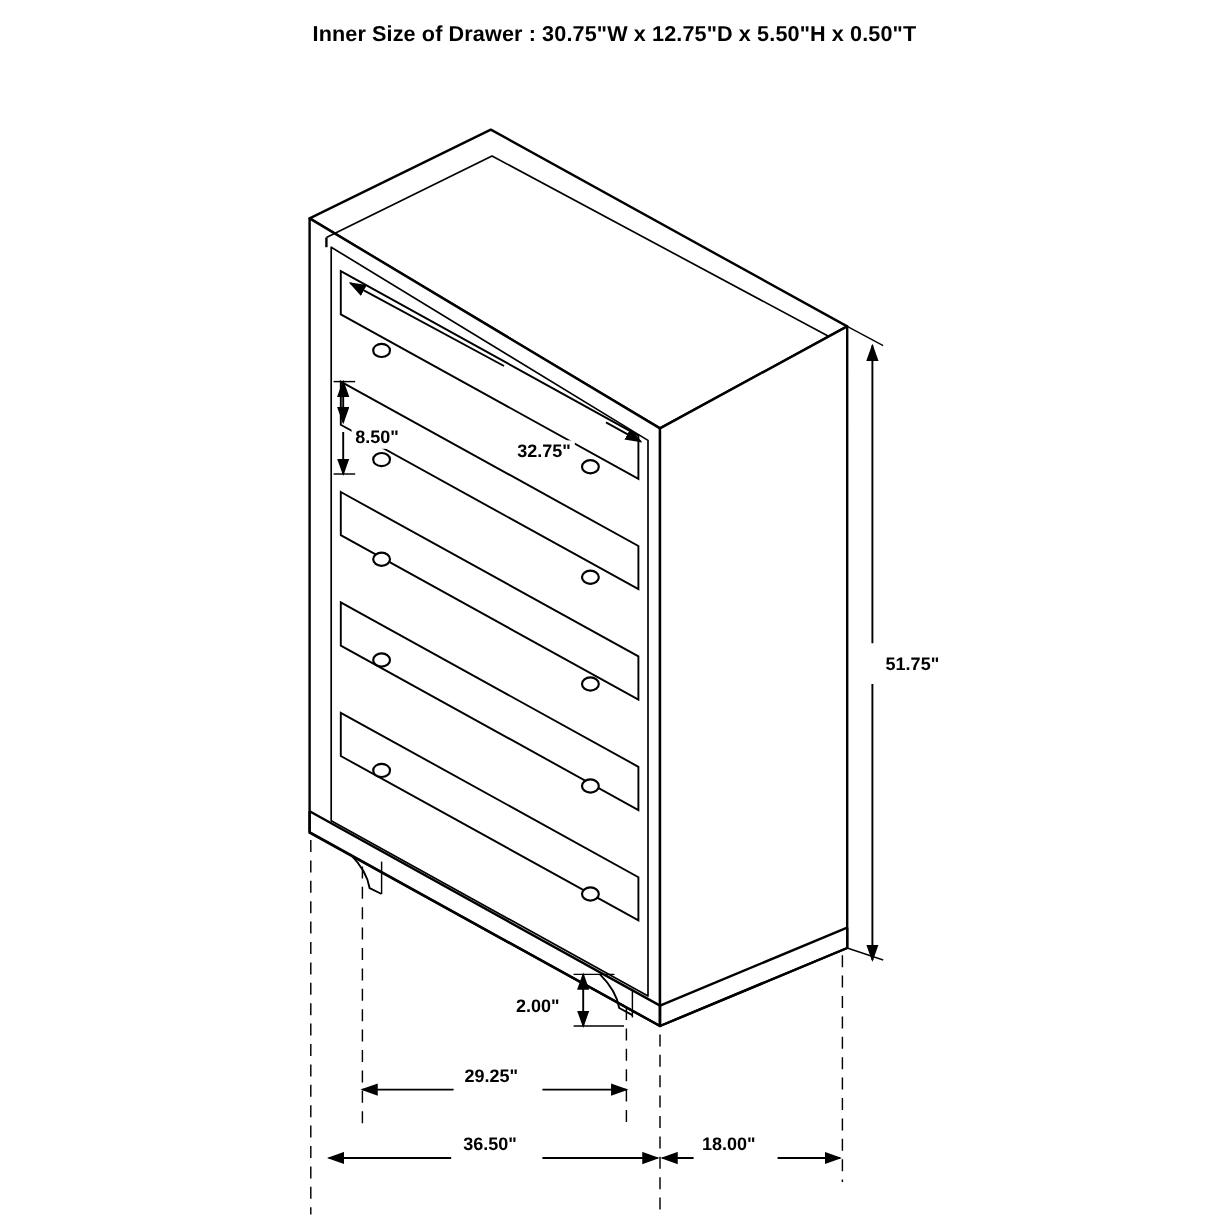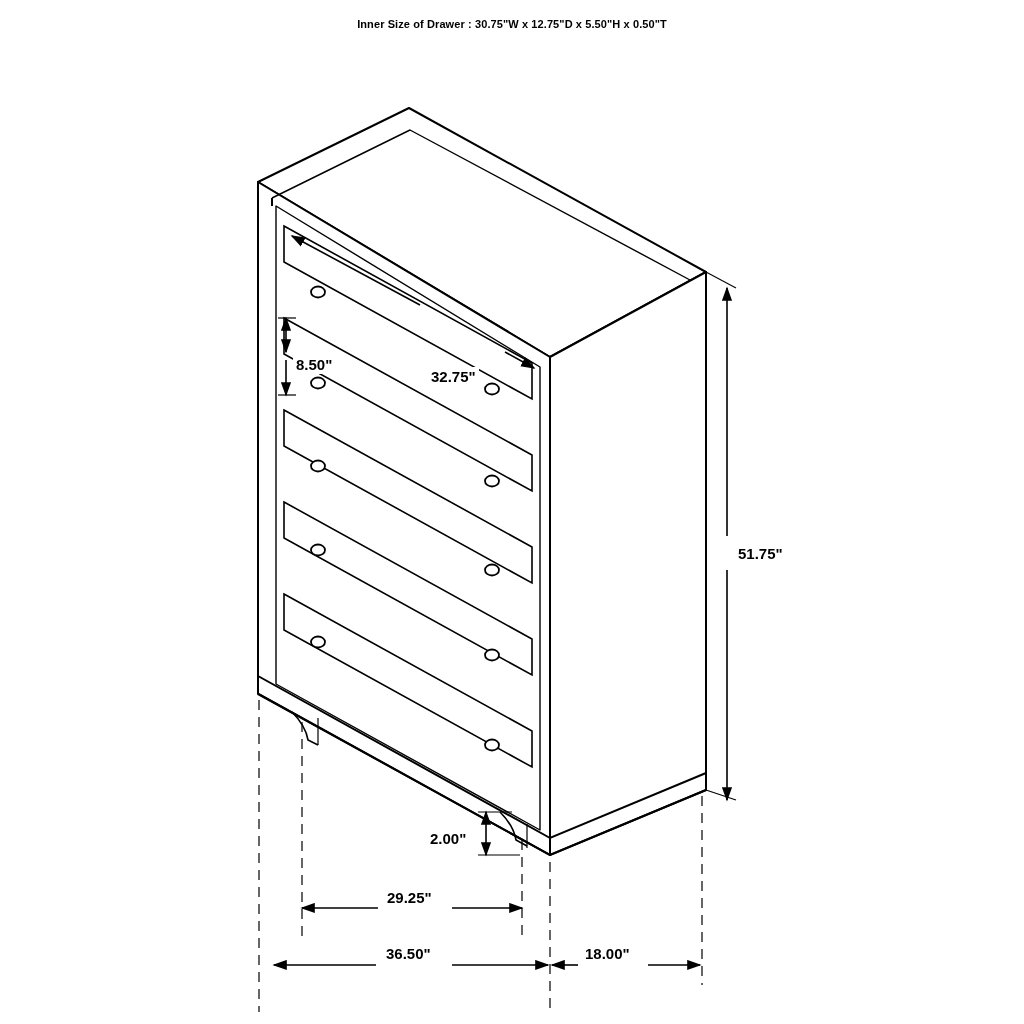--- a/index.html
+++ b/index.html
@@ -19,21 +19,21 @@
     position: relative;
     width: 1024px;
     height: 1024px;
   }
   .title {
     position: absolute;
     top: 18px;
     left: 0;
     width: 1024px;
     text-align: center;
-    font-size: 11px;
+    font-size: 18px;
     font-weight: bold;
     letter-spacing: 0.1px;
     color: #000;
   }
   svg.drawing {
     position: absolute;
     top: 0;
     left: 0;
     width: 1024px;
     height: 1024px;

